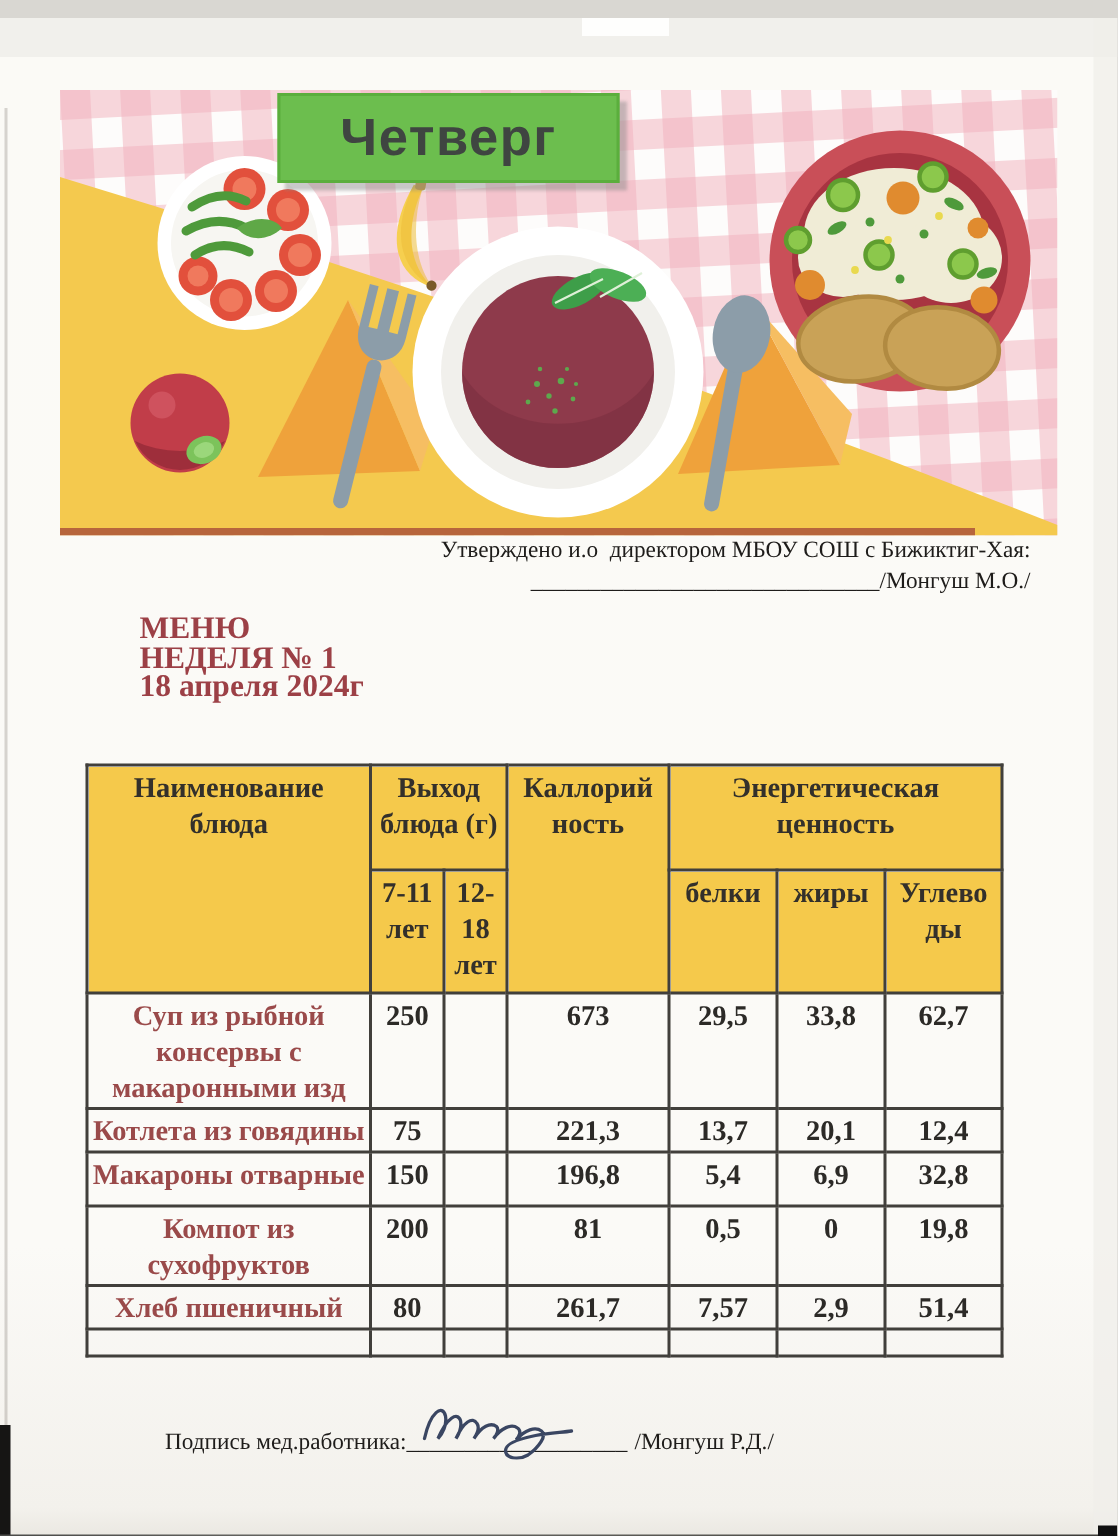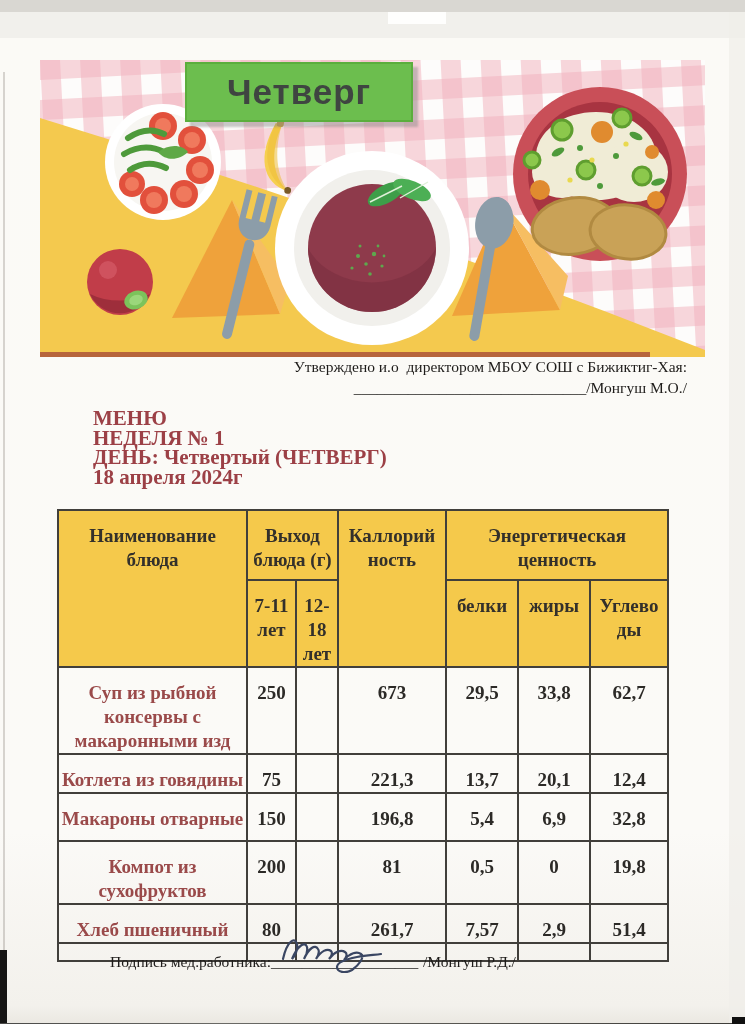--- a/index.html
+++ b/index.html
@@ -37,26 +37,26 @@
   .approval .keep{white-space:pre;font-family:Liberation Serif, serif;}
 
   
   .title-block{position:absolute;top:397px;left:93px;width:650px;
     font-weight:bold;font-size:21px;line-height:19.5px;color:#9C4046;}
 
   
   .menu-table{position:absolute;left:57px;top:497px;border-collapse:collapse;
     font-weight:bold;font-size:19px;line-height:24px;color:#2C2A27;table-layout:fixed;}
   .menu-table td,.menu-table th{
-    border:2px solid #413F3B;padding:13px 2px 0 2px;text-align:center;vertical-align:top;
+    border:2px solid #413F3B;padding:3px 2px 0 2px;text-align:center;vertical-align:top;
     overflow:hidden;}
   .menu-table th{background:#F5C94B;font-weight:bold;color:#33302B;}
   .menu-table .dish{color:#9A4A4A;font-family:Liberation Serif, serif;}
   .h1{height:70px;} .h2{height:82px;}
-  .r0{height:74px;} .r1{height:28px;} .r2{height:48px;} .r3{height:48px;} .r4{height:24px;} .r5{height:18px;}
+  .r0{height:74px;} .r1{height:28px;} .r2{height:36px;} .r3{height:48px;} .r4{height:24px;} .r5{height:18px;}
 
   
   .footer{position:absolute;left:110px;top:941px;font-size:15.5px;color:#1E1C1A;
     display:flex;align-items:baseline;}
   .sig-wrap{position:relative;display:inline-block;width:152px;}
   .sig-wrap .line{letter-spacing:0;}
   .sig-svg{position:absolute;left:4px;bottom:-2px;}
 </style>
 </head>
 <body>
@@ -212,21 +212,20 @@
   </div>
 
   <div class="approval">
     <div class="keep">Утверждено и.о  директором МБОУ СОШ с Бижиктиг-Хая:</div>
     <div><span>______________________________</span><span>/Монгуш М.О./</span></div>
   </div>
 
   <div class="title-block">
     <div>МЕНЮ</div>
     <div>НЕДЕЛЯ № 1</div>
-    <div>ДЕНЬ: Четвертый (ЧЕТВЕРГ)</div>
     <div class="keep">18 апреля  2024г</div>
   </div>
 
   <table class="menu-table">
     <colgroup>
       <col style="width:189px">
         <col style="width:49px">
         <col style="width:42px">
       <col style="width:108px">
         <col style="width:72px">

